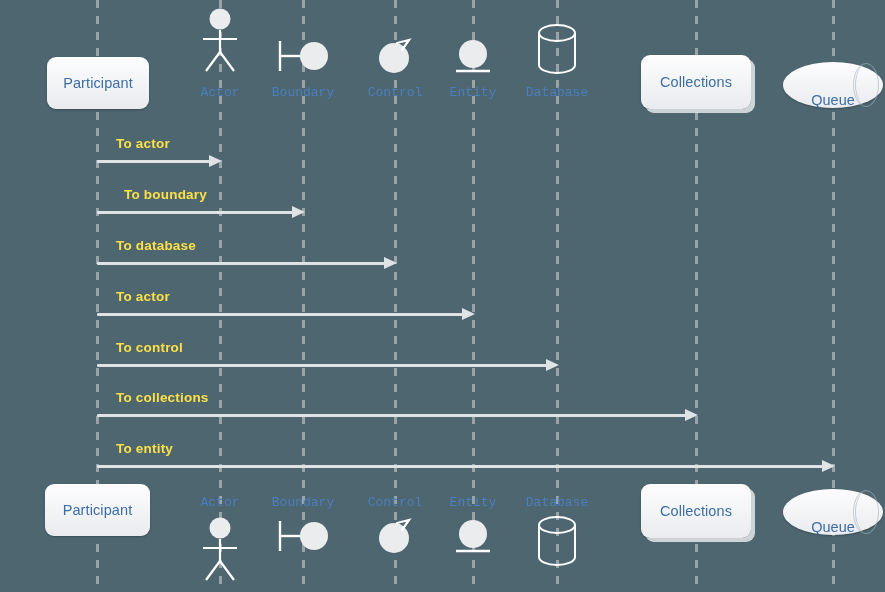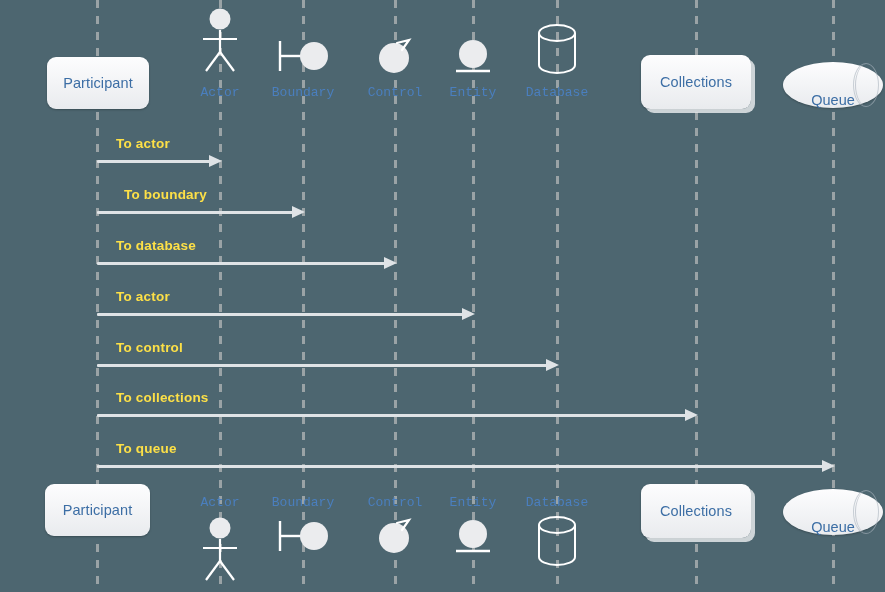--- a/index.html
+++ b/index.html
@@ -226,21 +226,21 @@
   <div class="msg-head" style="left:462px;top:308px;"></div>
 
   <div class="msg-label" style="left:116px;top:340px;">To control</div>
   <div class="msg-line" style="left:97px;top:364px;width:451px;"></div>
   <div class="msg-head" style="left:546px;top:359px;"></div>
 
   <div class="msg-label" style="left:116px;top:390px;">To collections</div>
   <div class="msg-line" style="left:97px;top:414px;width:590px;"></div>
   <div class="msg-head" style="left:685px;top:409px;"></div>
 
-  <div class="msg-label" style="left:116px;top:441px;">To queue</div>
+  <div class="msg-label" style="left:116px;top:441px;">To entity</div>
   <div class="msg-line" style="left:97px;top:465px;width:727px;"></div>
   <div class="msg-head" style="left:822px;top:460px;"></div>
 
   <div class="box" style="left:45px;top:484px;width:105px;height:52px;">
     <span>Participant</span>
   </div>
 
   <div class="box stacked" style="left:641px;top:484px;width:110px;height:54px;">
     <span>Collections</span>
   </div>

